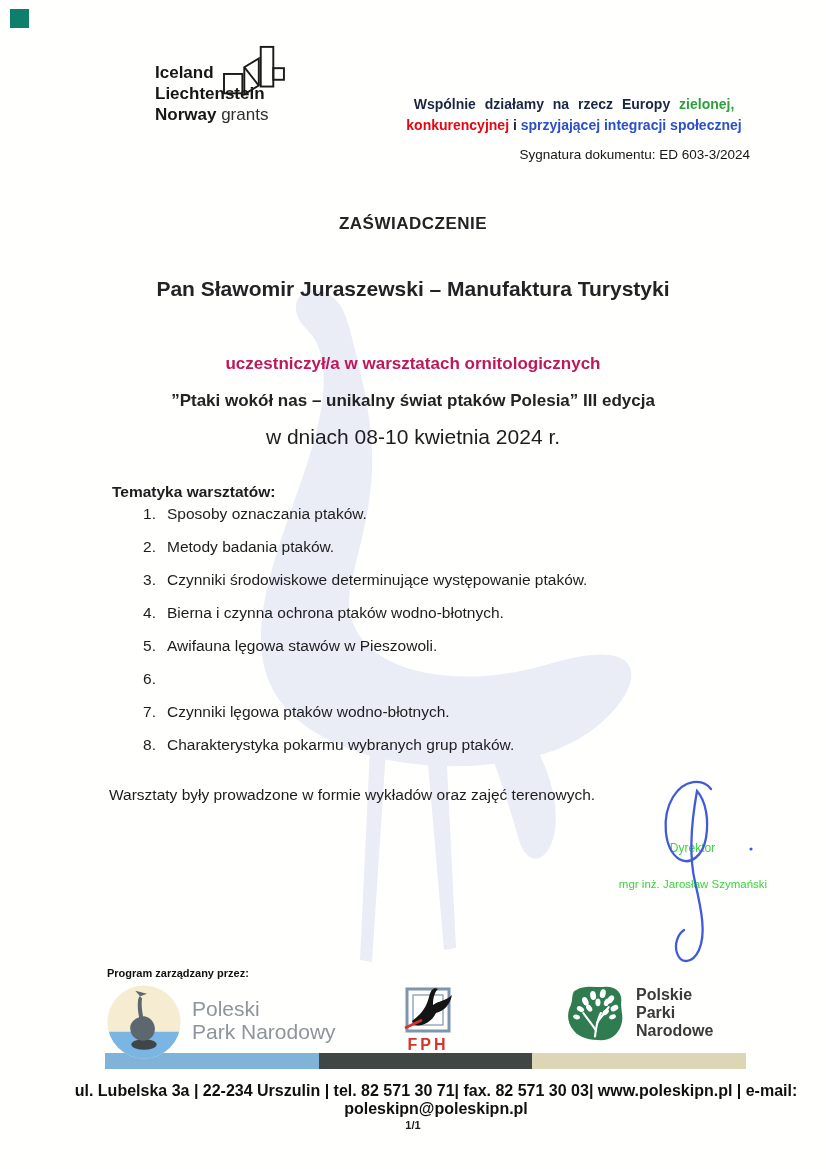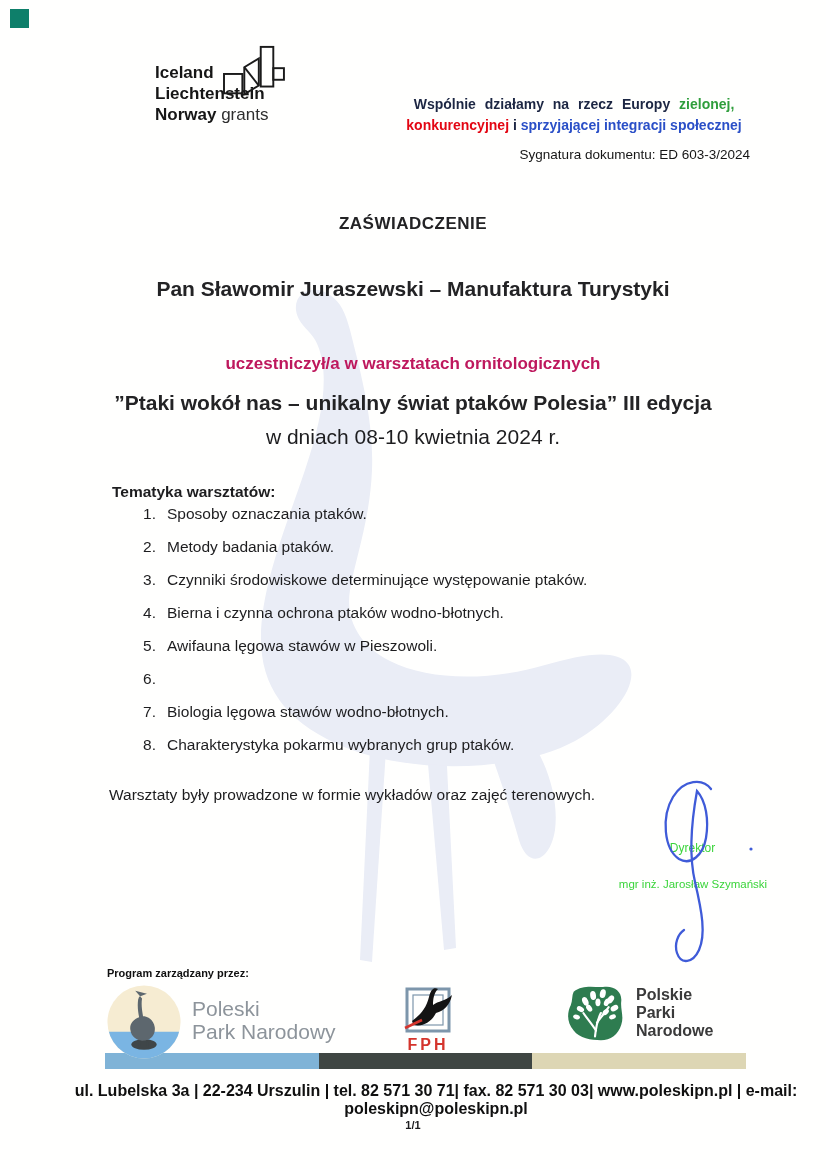--- a/index.html
+++ b/index.html
@@ -19,21 +19,21 @@
   .eea-text .light{font-weight:normal;color:#2e2e2e;}
   .eea-mark{left:221px;top:44px;}
 
   .slogan{left:398px;top:94px;width:352px;font-size:14px;font-weight:bold;line-height:21px;text-align:center;}
   .slogan .l1{word-spacing:5px;}
   .doc-sig{left:398px;top:147px;width:352px;text-align:right;font-size:13.5px;color:#161616;}
 
   .title{top:214px;font-size:17px;font-weight:bold;letter-spacing:.5px;color:#232325;}
   .recipient{top:277px;font-size:21px;font-weight:bold;color:#232325;}
   .participation{top:354px;font-size:17px;font-weight:bold;color:#be185d;}
-  .workshop{top:391px;font-size:21px;font-weight:bold;color:#232325;}
+  .workshop{top:391px;font-size:17px;font-weight:bold;color:#232325;}
   .dateline{top:425px;font-size:21px;}
 
   .topics-head{left:112px;top:483px;font-size:15.5px;font-weight:bold;}
   .topics{left:132px;top:505px;width:560px;}
   .topic-row{display:flex;height:33px;align-items:flex-start;font-size:15.5px;}
   .topic-num{width:24px;text-align:right;margin-right:11px;flex:none;}
   .closing{left:109px;top:786px;font-size:15.5px;}
 
   .sig-role{left:640px;top:841px;width:105px;text-align:center;font-size:12px;}
   .sig-name{left:603px;top:878px;width:180px;text-align:center;font-size:11.5px;}
@@ -123,21 +123,21 @@
       </div>
       <div class="topic-row">
         <span class="topic-num">5.</span>
         <span>Awifauna lęgowa stawów w Pieszowoli.</span>
       </div>
       <div class="topic-row">
         <span class="topic-num">6.</span>
       </div>
       <div class="topic-row">
         <span class="topic-num">7.</span>
-        <span>Biologia lęgowa stawów wodno-błotnych.</span>
+        <span>Czynniki lęgowa ptaków wodno-błotnych.</span>
       </div>
       <div class="topic-row">
         <span class="topic-num">8.</span>
         <span>Charakterystyka pokarmu wybranych grup ptaków.</span>
       </div>
     </div>
 
   <div class="abs closing z">Warsztaty były prowadzone w formie wykładów oraz zajęć terenowych.</div>
 
   <div class="abs sig-role z" style="color: rgb(59, 212, 59);">Dyrektor</div>

